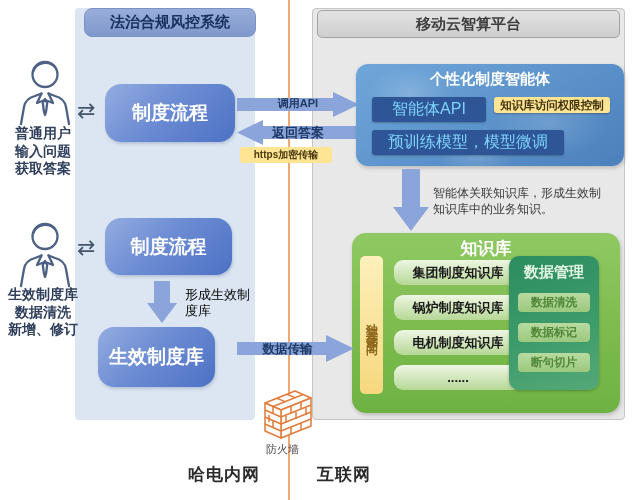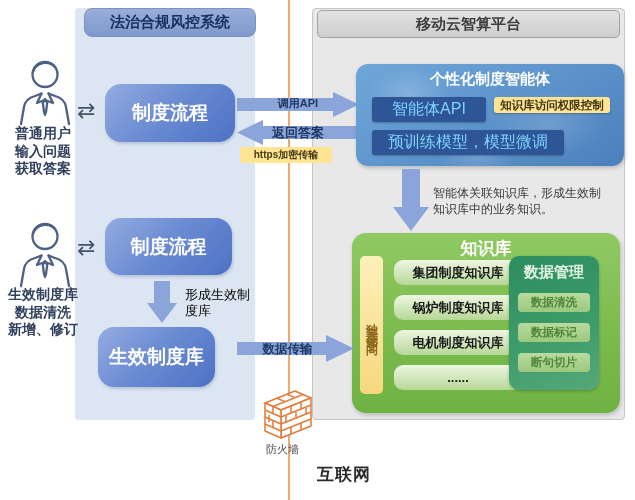--- a/index.html
+++ b/index.html
@@ -196,15 +196,16 @@
       <path d="M11,20.5 L41,8.5" fill="none"></path>
       <path d="M25,8.2 L33,11.6 M15,12.2 L23,15.6" fill="none"></path>
       <path d="M19,31 L49,19 M19,38 L49,26 M19,45 L49,33" fill="none"></path>
       <path d="M29,20 L29,27 M39,16 L39,23 M24,30 L24,37 M34,26 L34,33 M44,22 L44,29 M29,41 L29,48 M39,37 L39,44" fill="none"></path>
       <path d="M3,24 L19,31 M3,31 L19,38 M3,38 L19,45" fill="none"></path>
       <path d="M11,20.5 L11,27.5 M7,29 L7,36 M11,34.5 L11,41.5" fill="none"></path>
     </svg>
   </div>
   <div class="abs firewall-label" style="left:266px; top:442px;">防火墙</div>
 
+  <div class="abs net-label" style="left:188px; top:463px;">哈电内网</div>
   <div class="abs net-label" style="left:317px; top:463px;">互联网</div>
 
 </div>
 
 </body></html>

